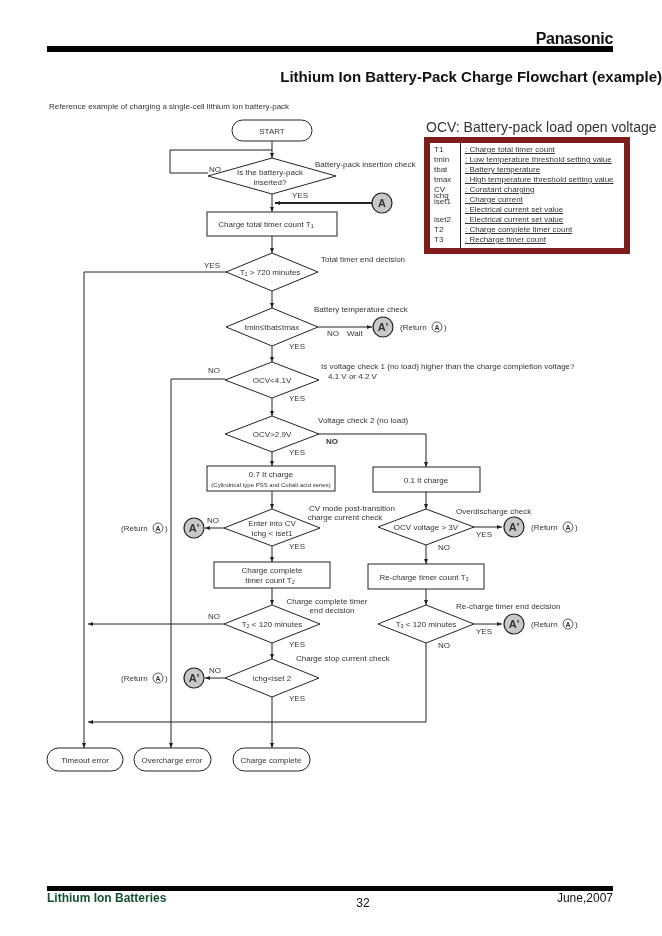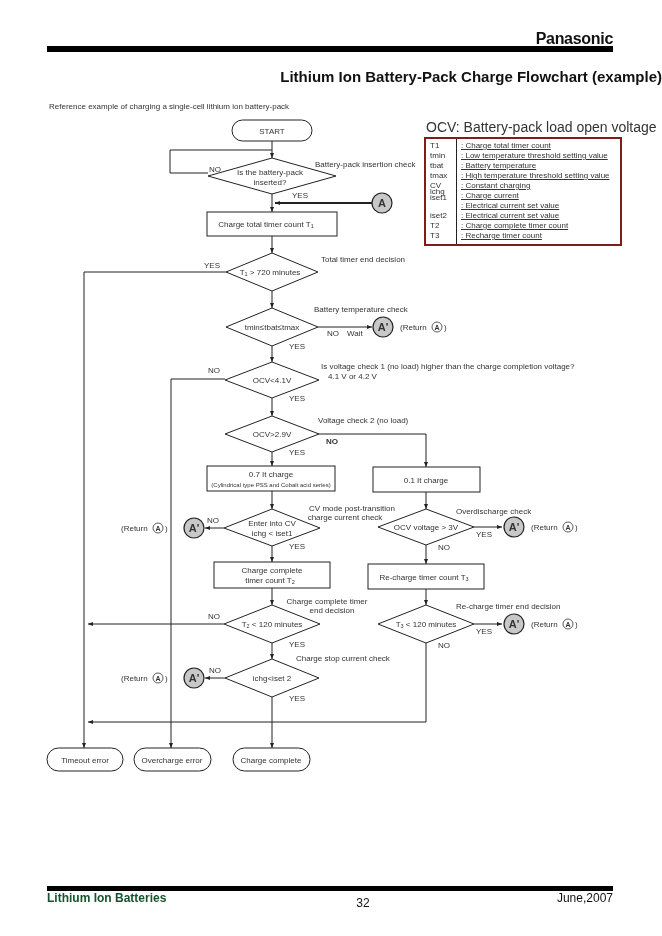--- a/index.html
+++ b/index.html
@@ -3,21 +3,21 @@
 <meta charset="utf-8">
 <style>
   html, body { margin:0; padding:0; background:#fff; }
   body { width:662px; height:936px; position:relative; overflow:hidden; font-family:"Liberation Sans", sans-serif; color:#222; }
   .brand { position:absolute; right:49px; top:30px; font-weight:bold; font-size:16px; letter-spacing:-0.3px; color:#111; }
   .rule-top { position:absolute; left:47px; top:46px; width:566px; height:6px; background:#000; }
   .title { position:absolute; left:0; width:662px; top:68px; text-align:right; font-weight:bold; font-size:15px; color:#111; }
   .subtitle { position:absolute; left:49px; top:102px; font-size:8px; color:#333; }
   svg.flow { position:absolute; left:0; top:0; width:662px; height:936px; }
   svg.flow text { font-family:"Liberation Sans", sans-serif; fill:#333; }
-  .legend-box { position:absolute; left:424px; top:137px; width:194px; height:105px; border:2px solid #7f1d1d; font-size:8px; color:#333; }
+  .legend-box { position:absolute; left:424px; top:137px; width:194px; height:105px; border:6px solid #7f1d1d; font-size:8px; color:#333; }
   .legend-sym-col { position:absolute; left:0; top:0; width:30px; height:105px; border-right:1px solid #222; }
   .legend-row { position:absolute; left:4px; height:10px; line-height:10px; white-space:nowrap; }
   .legend-desc { position:absolute; left:35px; height:10px; line-height:10px; white-space:nowrap;text-decoration:underline; }
   .ocv-note { position:absolute; left:426px; top:119px; font-size:14px; color:#333; }
   .rule-bottom { position:absolute; left:47px; top:886px; width:566px; height:5px; background:#000; }
   .footer-left { position:absolute; left:47px; top:891px; font-weight:bold; font-size:12px; color:#14532d; }
   .footer-page { position:absolute; left:0; width:662px; top:896px; text-align:center; font-size:12px; color:#111;margin-left:32px; }
   .footer-right { position:absolute; right:49px; top:891px; font-weight:normal; font-size:12px; color:#111; }
 </style>
 </head>

